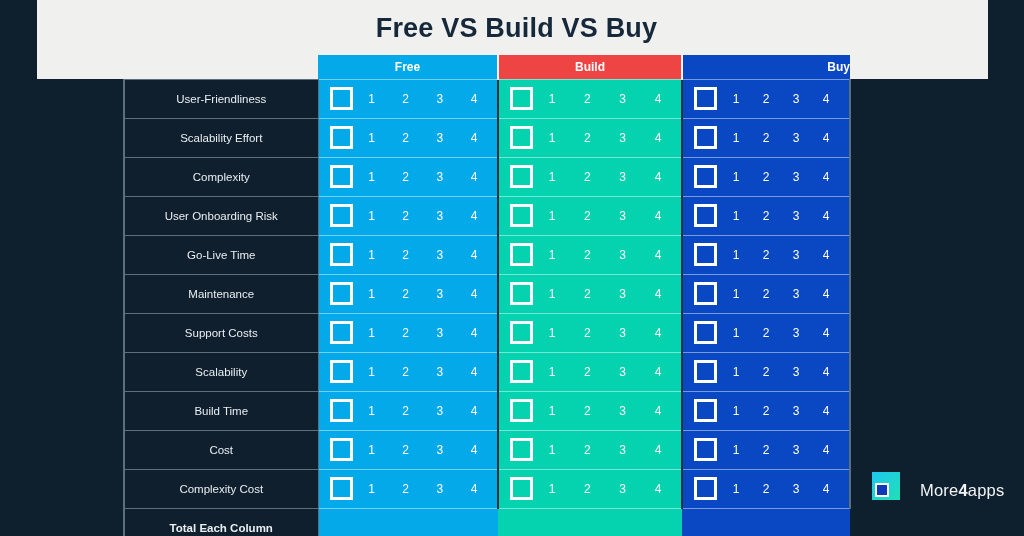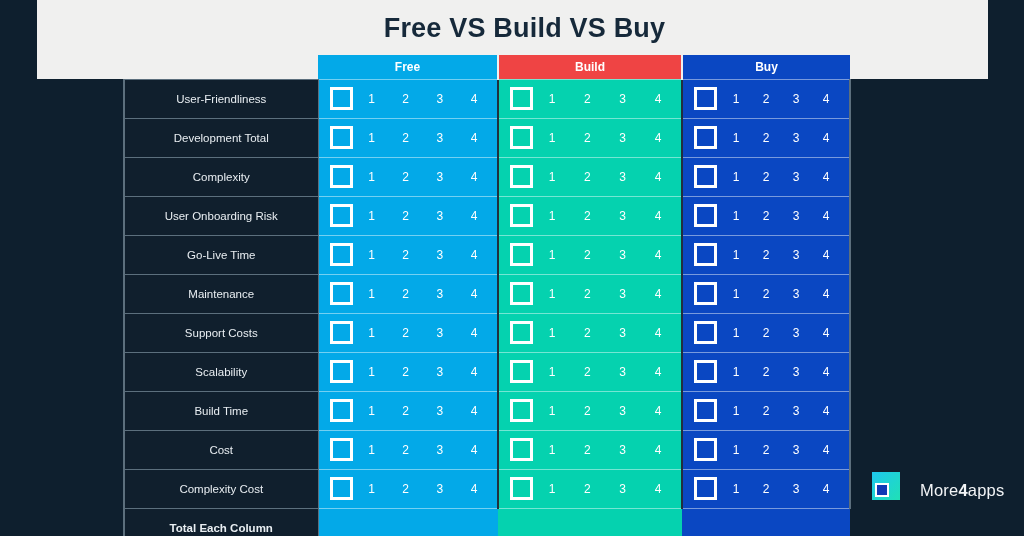--- a/index.html
+++ b/index.html
@@ -12,21 +12,21 @@
   }
 
   
   #title-band {
     position:absolute;
     left:37px; top:0; width:951px; height:79px;
     background:#f0f0ef;
   }
   #page-title {
     position:absolute;
-    left:12px; top:0; width:100%;
+    left:4px; top:0; width:100%;
     text-align:center;
     line-height:56px;
     font-size:27px;
     font-weight:bold;
     color:#16293a;
     letter-spacing:0.2px;
   }
 
   
   #compare-table {
@@ -41,21 +41,21 @@
   
   .col-head {
     height:24px;
     text-align:center;
     font-size:12px;
     font-weight:bold;
     color:#ffffff;
     vertical-align:middle;
     border-right:2px solid #f0f0ef;
   }
-  .col-head.last { border-right:none; }
+  .col-head.last { border-right:none;text-align:right; }
   .head-spacer { background:#f0f0ef; border:none; }
 
   
   .row-label {
     width:194px;
     height:38px;
     background:#101f2d;
     color:#e9eef2;
     font-size:11.5px;
     font-weight:normal;
@@ -211,21 +211,21 @@
             <span class="num">1</span>
             <span class="num">2</span>
             <span class="num">3</span>
             <span class="num">4</span>
           </span>
         </div>
       </td>
     </tr>
 
     <tr>
-      <td class="row-label">Development Total</td>
+      <td class="row-label">Scalability Effort</td>
       <td class="score-cell c-free">
         <div class="cell-inner">
           <span class="check-box"></span>
           <span class="nums">
             <span class="num">1</span>
             <span class="num">2</span>
             <span class="num">3</span>
             <span class="num">4</span>
           </span>
         </div>

